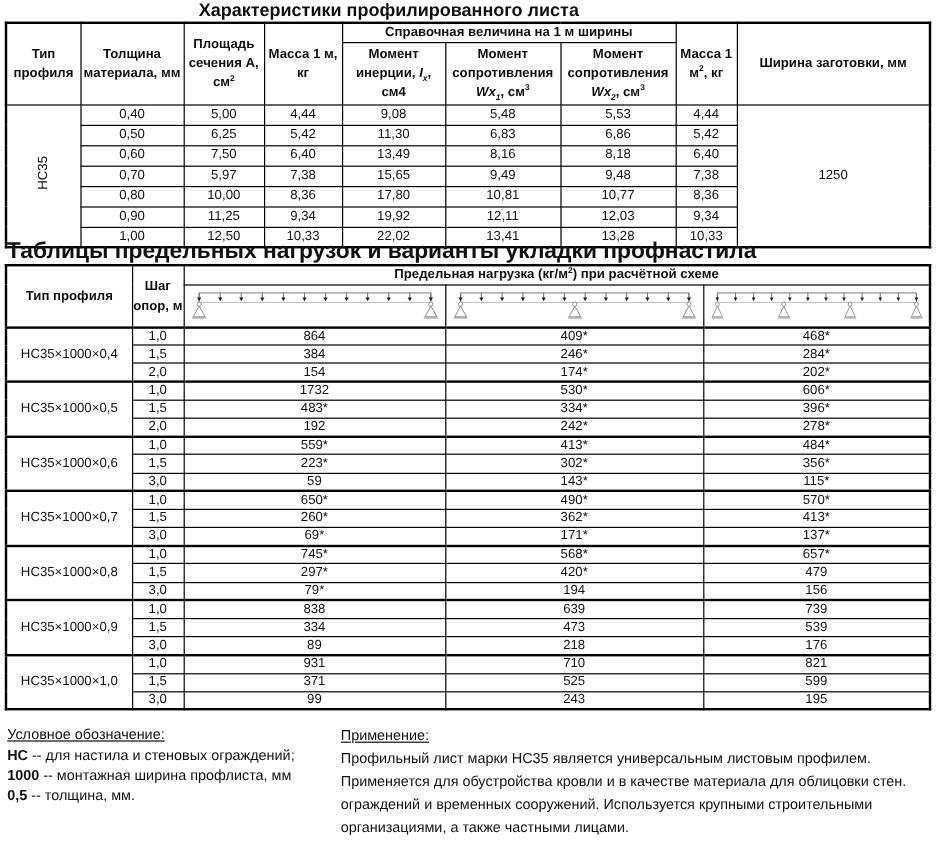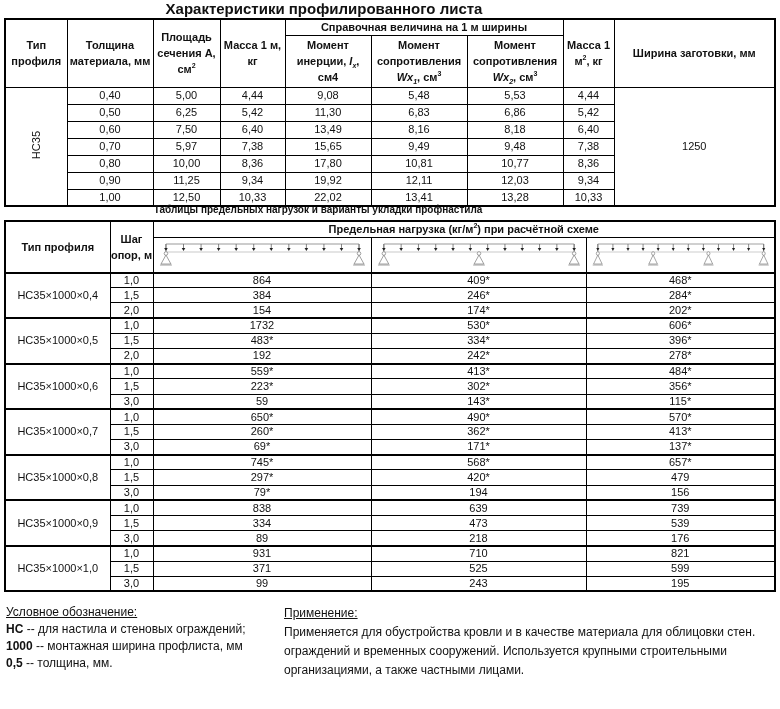--- a/index.html
+++ b/index.html
@@ -1,20 +1,20 @@
 <!DOCTYPE html>
 <html><head>
 <meta charset="utf-8">
 <style>
   * { box-sizing: border-box; margin: 0; padding: 0; }
   html, body { width: 780px; height: 709px; background: #ffffff; overflow: hidden; }
   body { font-family: "Liberation Sans", sans-serif; color: #111; position: relative; }
 
   .title1 { position: absolute; left: 0; top: 0; width: 648px; text-align: center; font-weight: bold; font-size: 15px; line-height: 17px; }
-  .title2 { position: absolute; left: 0; top: 201px; width: 636px; text-align: center; font-weight: bold; font-size: 10px; line-height: 18px; }
+  .title2 { position: absolute; left: 0; top: 201px; width: 636px; text-align: center; font-weight: bold; font-size: 19px; line-height: 18px; }
 
   table { border-collapse: collapse; position: absolute; table-layout: fixed; }
   td, th { border: 1.5px solid #000; text-align: center; vertical-align: middle; font-size: 11px; line-height: 13px; padding: 0; }
   th { font-weight: bold; font-size: 11px; line-height: 16px; }
   sup { font-size: 7px; line-height: 0; vertical-align: super; }
   sub { font-size: 7px; line-height: 0; }
   .it { font-style: italic; }
 
   #t1 { left: 4px; top: 18px; width: 770px; border: 2px solid #000; }
   #t1 tbody td { height: 17px; font-size: 11px; line-height: 13px; }
@@ -414,16 +414,17 @@
 
 <div class="footer-left">
   <div class="u">Условное обозначение:</div>
   <div><span class="b">НС</span><span> -- для настила и стеновых ограждений;</span></div>
   <div><span class="b">1000</span><span> -- монтажная ширина профлиста, мм</span></div>
   <div><span class="b">0,5</span><span> -- толщина, мм.</span></div>
 </div>
 
 <div class="footer-right">
   <div class="u">Применение:</div>
+  <div>Профильный лист марки НС35 является универсальным листовым профилем.</div>
   <div>Применяется для обустройства кровли и в качестве материала для облицовки стен.</div>
   <div>ограждений и временных сооружений. Используется крупными строительными</div>
   <div>организациями, а также частными лицами.</div>
 </div>
 
 </body></html>

